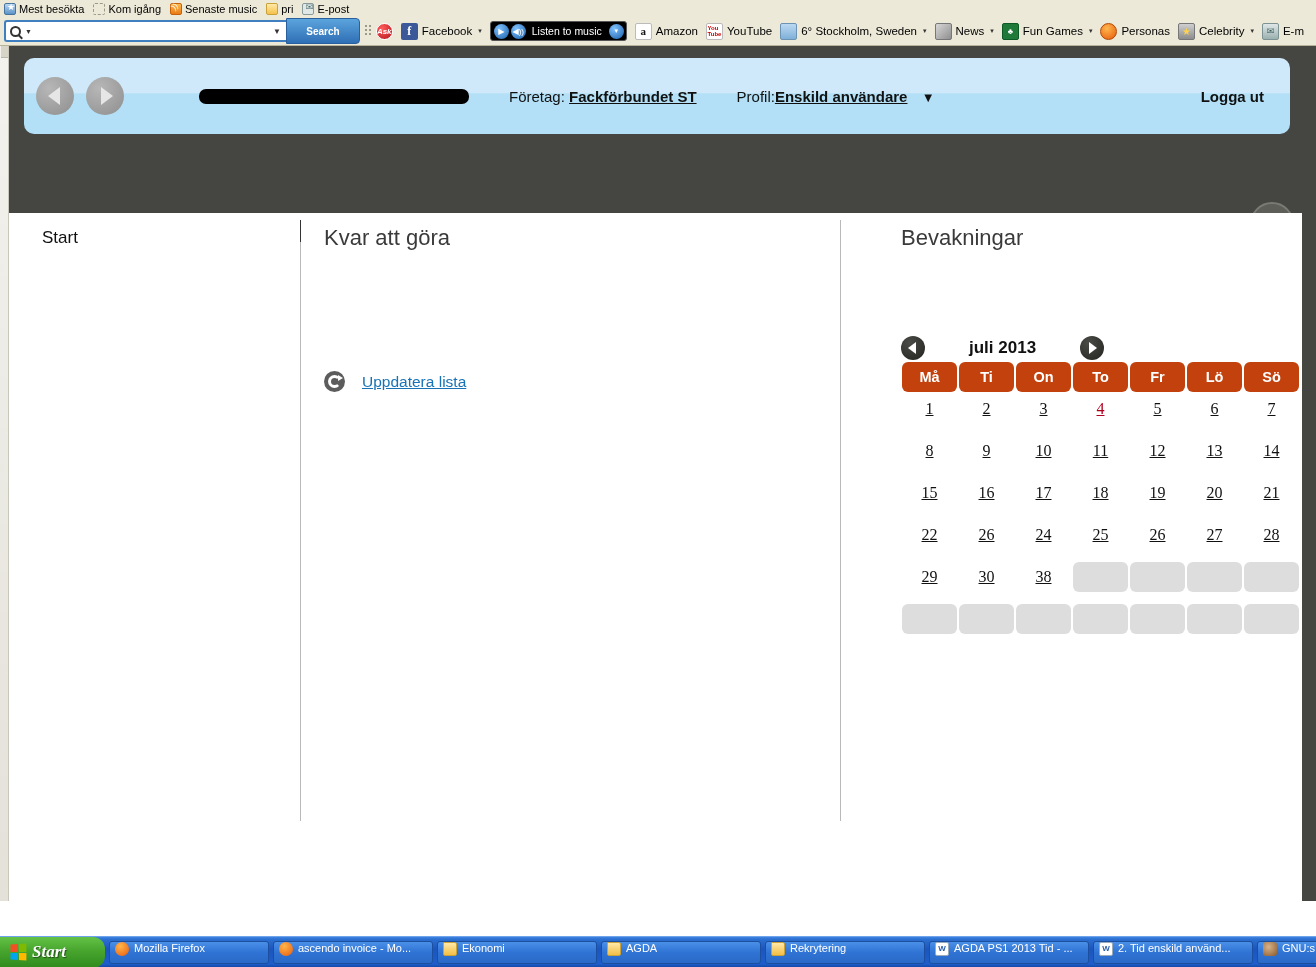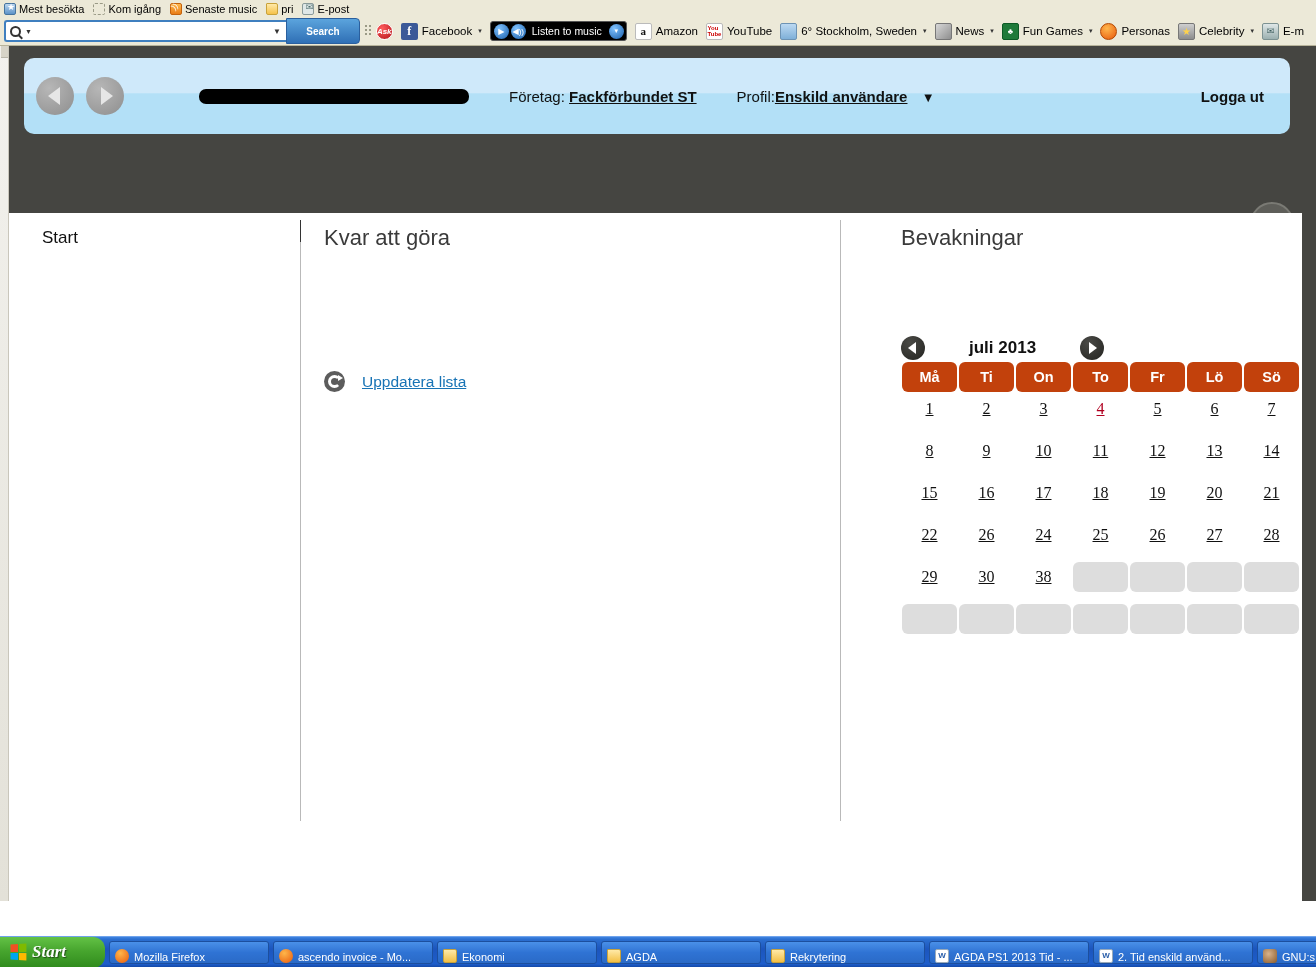--- a/index.html
+++ b/index.html
@@ -269,21 +269,21 @@
     cursor:pointer;
   }
   .win-logo { width:16px;height:16px;flex:none; display:grid; grid-template-columns:1fr 1fr; grid-template-rows:1fr 1fr; gap:1px; transform: perspective(20px) rotateY(-8deg); }
   .win-logo i { display:block; }
   .win-logo i:nth-child(1){background:#f25022;} .win-logo i:nth-child(2){background:#7fba00;}
   .win-logo i:nth-child(3){background:#00a4ef;} .win-logo i:nth-child(4){background:#ffb900;}
   .task-btn {
     height:23px; width:160px; flex:none; margin-left:4px;
     background: linear-gradient(to bottom, #4a90e8 0%, #2f73d4 50%, #2a6ac7 100%);
     border:1px solid #1c4f9e; border-radius:3px;
-    display:flex; align-items:flex-end; gap:5px; padding:0 5px;
+    display:flex; align-items:flex-start; gap:5px; padding:0 5px;
     color:#fff; font-size:11px; white-space:nowrap; overflow:hidden;
     cursor:pointer;
   }
   .tk-ico { width:14px;height:14px;flex:none;border-radius:2px;display:flex;align-items:center;justify-content:center;font-size:8px; }
   .ff { background: radial-gradient(circle at 38% 30%, #ffb64a, #e8590c); border-radius:50%; }
   .fold { background: linear-gradient(#ffe9a8,#f3bf45); border:1px solid #c9a23a; border-radius:1px 2px 2px 2px; }
   .doc { background:#fff; border:1px solid #9ab; color:#2a5eaa; font-weight:bold; font-size:8px; }
   .gimp { background: radial-gradient(circle at 40% 35%, #d9b38c, #8a5a2b); border-radius:3px; color:#fff; font-size:7px; }
   .tb-label { overflow:hidden; text-overflow:ellipsis; }
 </style>

